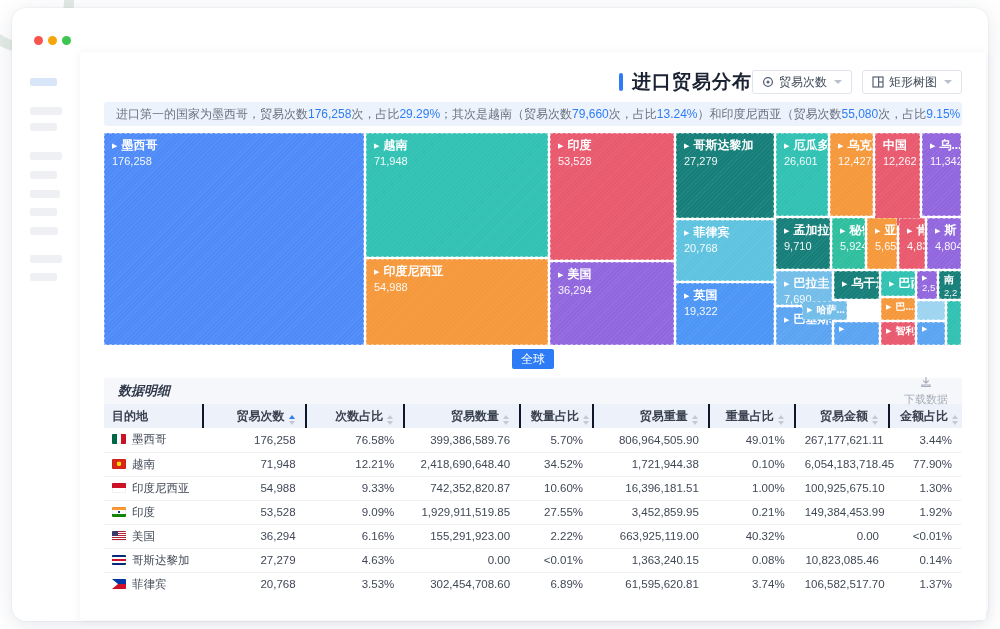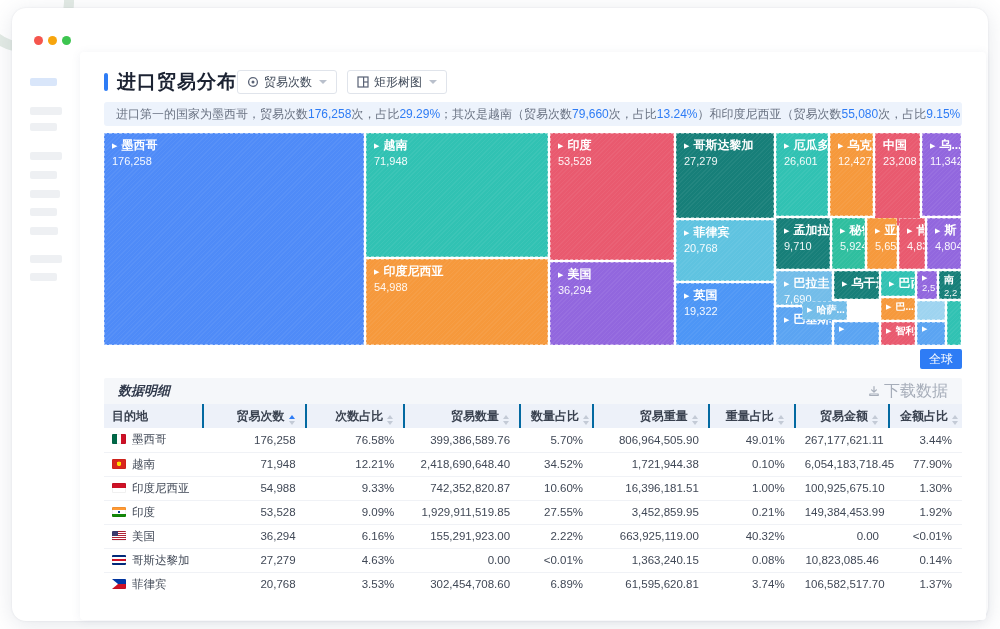--- a/index.html
+++ b/index.html
@@ -19,21 +19,21 @@
   .dot.r{background:#f5554d}.dot.y{background:#f7a50d}.dot.g{background:#3dc550}
 
   .sidebar { position:absolute; left:0; top:0; bottom:0; width:68px; }
   .skel { position:absolute; left:18px; height:8px; border-radius:2px; background:#eef0f3; }
   .skel.active { background:#d9e6fa; }
 
   .card { position:absolute; left:68px; top:44px; width:906px; height:568px;
     background:#fff; border-radius:4px; padding:14px 24px 0;
     box-shadow:0 1px 10px rgba(90,105,130,.09); }
 
-  .title-row { display:flex; align-items:center; justify-content:flex-start; height:32px; }
+  .title-row { display:flex; align-items:center; justify-content:flex-end; height:32px; }
   .title-left { display:flex; align-items:center; gap:9px; }
   .accent { width:4px; height:18px; background:#2e7cf5; border-radius:2px; }
   h1 { font-size:19px; font-weight:bold; color:#1b2232; letter-spacing:1px; }
   .controls { display:flex; gap:10px; }
   .ctl { display:flex; align-items:center; gap:5px; height:24px; padding:0 9px;
     background:#fff; border:1px solid #e0e4eb; border-radius:3px; font-size:12px;
     color:#414b5a; cursor:pointer; font-family:inherit; }
   .chev { width:0; height:0; border-left:4px solid transparent; border-right:4px solid transparent;
     border-top:4px solid #b9c0cc; margin-left:2px; }
 
@@ -53,35 +53,35 @@
   .arr { font-size:7px; line-height:1; }
   .cval { font-size:11px; margin-top:2px; color:rgba(255,255,255,.93); white-space:nowrap; }
   .cell.sm .cval { font-size:9.5px; margin-top:1px; }
   .c-blue{background-color:#4f8bf8}.c-teal{background-color:#31c2b3}
   .c-orange{background-color:#f6993c}.c-rose{background-color:#e95a6f}
   .c-purple{background-color:#9267de}.c-darkteal{background-color:#177f79}
   .c-cyan{background-color:#5fc3e0}.c-midblue{background-color:#4d96f6}
   .c-green{background-color:#2fbf9f}.c-skyblue{background-color:#73bde9}
   .c-blue2{background-color:#5ba4f2}.c-paleblue{background-color:#9ed4f0}
 
-  .crumb-row { margin-top:4px; height:20px; display:flex; justify-content:flex-end; }
+  .crumb-row { margin-top:4px; height:20px; display:flex; justify-content:center; }
   .crumb { background:#2e7cf5; color:#fff; font-size:12px; border:none; border-radius:2px;
     padding:2px 9px; cursor:pointer; font-family:inherit; }
 
   .grid { margin-top:9px; }
   .grid-bar { height:26px; background:#f5f7fa; display:flex; align-items:center;
     justify-content:space-between; padding:0 14px; border-radius:2px 2px 0 0; }
   .grid-title { font-size:13px; font-weight:bold; color:#313a4c;font-style:italic; }
-  .dl { display:flex; align-items:center; gap:4px; font-size:16px; color:#a6adb9;
-    cursor:pointer; text-decoration:none; }
+  .dl { display:flex; align-items:center; gap:4px; font-size:11px; color:#a6adb9;
+    cursor:pointer; text-decoration:none;flex-direction:column; }
 
   table { width:100%; border-collapse:collapse; table-layout:fixed; }
   th { background:#edf1f9; height:24px; font-size:12px; font-weight:bold; color:#39414f;
     padding:0 10px; text-align:right; white-space:nowrap; }
-  th:not(:last-child){ border-right:2px solid #0369a1;margin-left:29px; }
+  th:not(:last-child){ border-right:2px solid #0f172a;margin-left:29px; }
   th.left { text-align:left; padding-left:8px; }
   .sort { display:inline-flex; flex-direction:column; gap:2px; margin-left:4px;
     vertical-align:1px; cursor:pointer; }
   .sort i { width:0; height:0; border-left:3.5px solid transparent; border-right:3.5px solid transparent; }
   .sort .up { border-bottom:4px solid #c3cad6; }
   .sort .down { border-top:4px solid #c3cad6; }
   .sort.asc .up { border-bottom-color:#2e7cf5; }
 
   td { height:24px; font-size:11.5px; color:#404856; padding:0 10px; text-align:right;
     border-bottom:1px solid #f0f2f6; white-space:nowrap; }
@@ -240,21 +240,21 @@
           <div class="cl1">
             <span class="arr">▶</span>
             <span class="cname">乌克兰</span>
           </div>
           <div class="cval">12,427</div>
         </div>
         <div class="cell c-rose" style="left: 771px; top: 0px; width: 45px; height: 93px;">
           <div class="cl1">
             <span class="cname">中国</span>
           </div>
-          <div class="cval">23,208</div>
+          <div class="cval">12,262</div>
         </div>
         <div class="cell c-purple" style="left: 818px; top: 0px; width: 39px; height: 83px;">
           <div class="cl1">
             <span class="arr">▶</span>
             <span class="cname">乌...</span>
           </div>
           <div class="cval">11,342</div>
         </div>
         <div class="cell c-darkteal" style="left: 672px; top: 85px; width: 54px; height: 51px;">
           <div class="cl1">

